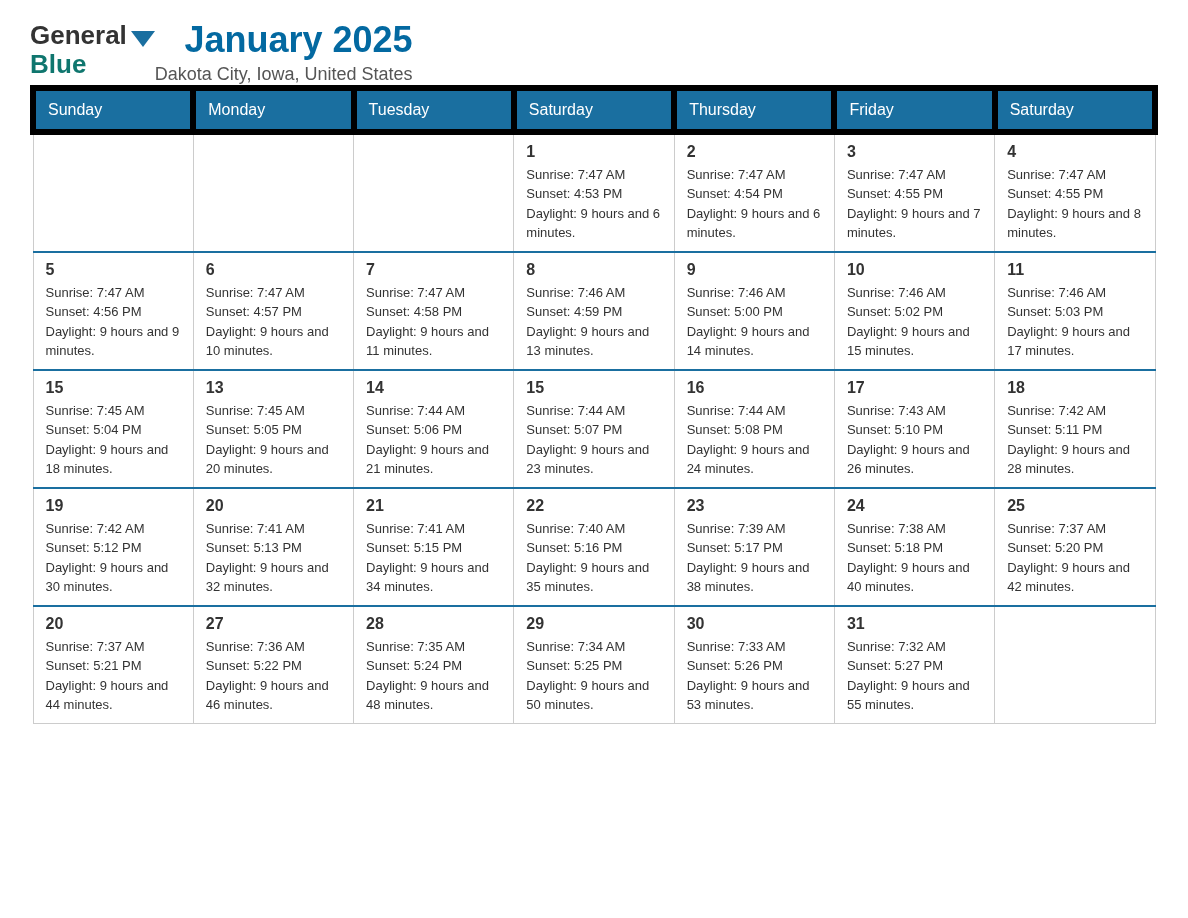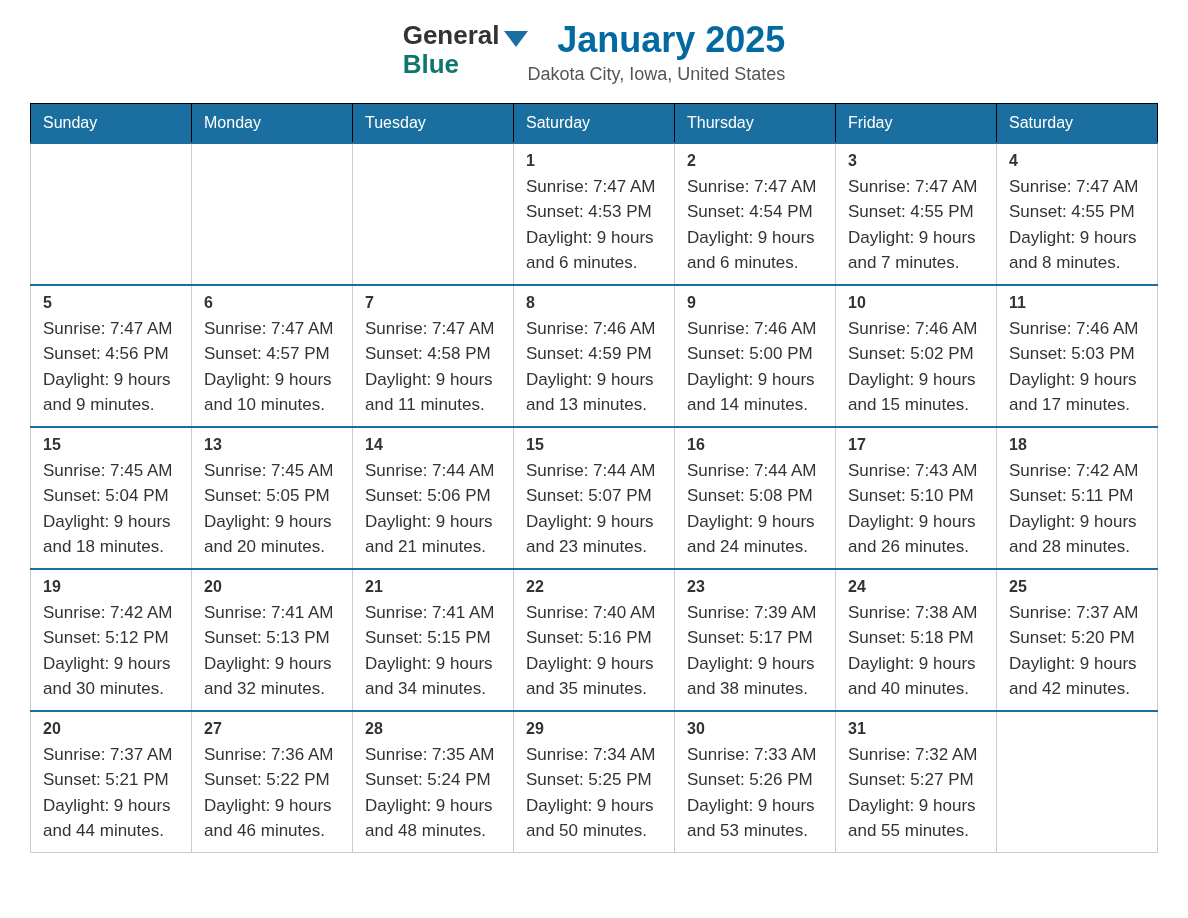--- a/index.html
+++ b/index.html
@@ -5,23 +5,22 @@
     * { margin: 0; padding: 0; box-sizing: border-box; }
     body {
       font-family: Arial, sans-serif;
       background: #ffffff;
       width: 1188px;
       min-height: 918px;
       padding: 20px 30px;
     }
     .header {
       display: flex;
-      justify-content: center;
+      justify-content: flex-start;
       align-items: flex-start;
-      margin-bottom: 18px;
     }
     .logo {
       display: flex;
       flex-direction: column;
       align-items: flex-start;
     }
     .logo-top {
       display: flex;
       align-items: center;
     }
@@ -64,41 +63,41 @@
       width: 100%;
       border-collapse: collapse;
     }
     .calendar thead tr th {
       background-color: #1a6fa0;
       color: white;
       font-size: 16px;
       font-weight: normal;
       padding: 10px 12px;
       text-align: left;
-      border: 1px solid #000000;
+      border: 6px solid #000000;
     }
     .calendar tbody tr td {
       vertical-align: top;
       padding: 8px 12px;
       border: 1px solid #ccc;
       border-top: 2px solid #1a6fa0;
       width: calc(100% / 7);
       min-height: 100px;
       font-size: 13px;
       color: #333;
     }
     .day-number {
       font-size: 16px;
       font-weight: bold;
       color: #333;
       margin-bottom: 4px;
       display: block;
     }
     .day-info {
-      font-size: 17px;
+      font-size: 13px;
       color: #333;
       line-height: 1.5;
     }
     .empty-cell {
       background: #fff;
     }
     .calendar tbody tr td:first-child {
       border-left: 1px solid #ccc;
     }
   </style>

